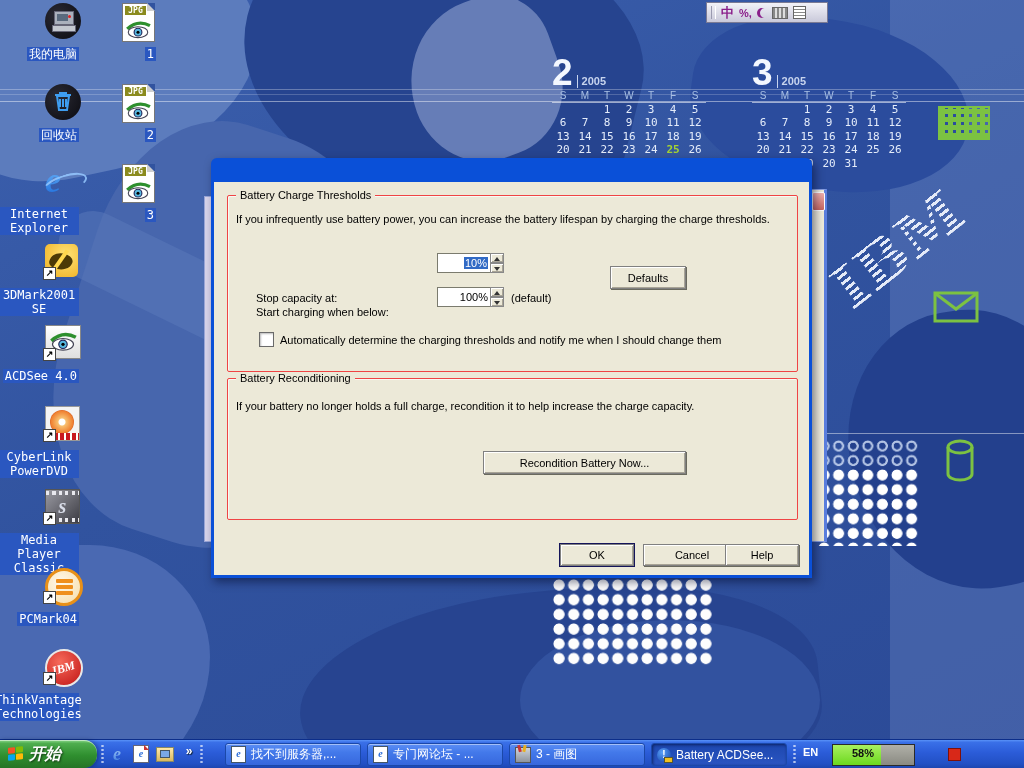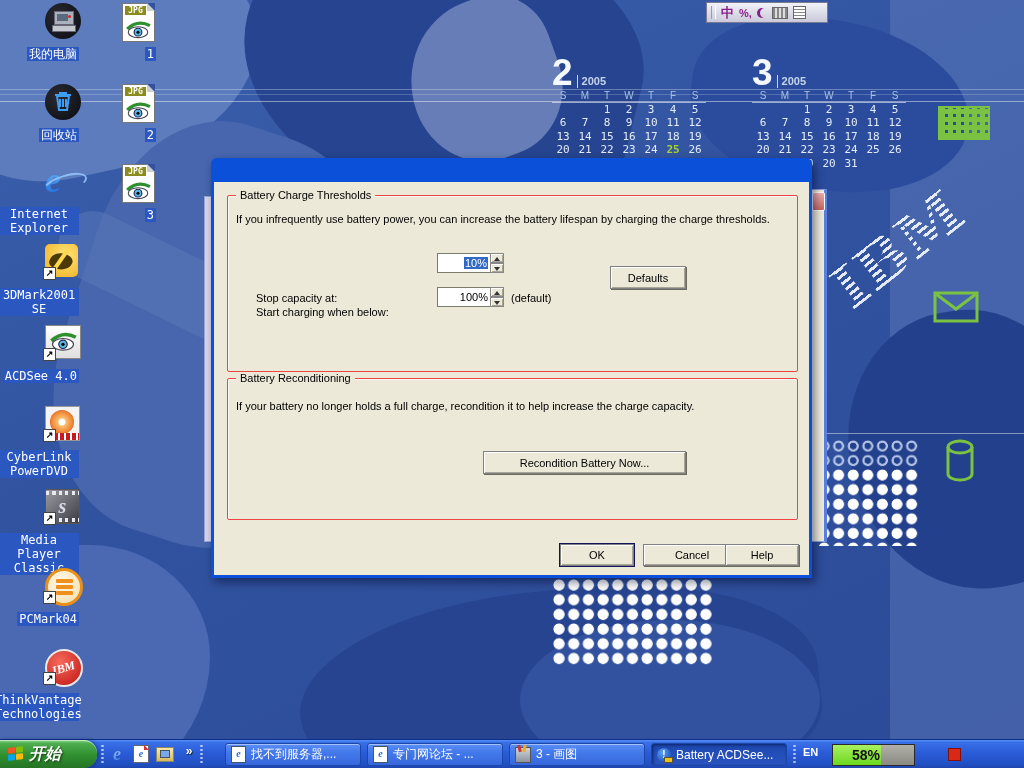--- a/index.html
+++ b/index.html
@@ -502,20 +502,24 @@
           <div class="spin-edit"><span>100%</span></div>
           <div class="spin-btns">
             <div class="spin-up"></div>
             <div class="spin-down"></div>
           </div>
         </div>
         <span class="note" style="left:283px;top:96px;">(default)</span>
 
         <button class="xp-btn" style="left:382px;top:70px;width:76px;height:23px;">Defaults</button>
 
+        <div class="cb-row" style="left:31px;top:136px;width:530px;">
+          <span class="cb"></span>
+          <span>Automatically determine the charging thresholds and notify me when I should change them</span>
+        </div>
       </div>
 
       <div class="groupbox gb2">
         <span class="legend">Battery Reconditioning</span>
         <div class="gb-desc" style="top:21px;">If your battery no longer holds a full charge, recondition it to help increase the charge capacity.</div>
         <button class="xp-btn" style="left:255px;top:72px;width:203px;height:23px;">Recondition Battery Now...</button>
       </div>
 
       <button class="xp-btn default" style="left:346px;top:362px;width:74px;height:22px;">OK</button>
       <button class="xp-btn" style="left:429px;top:362px;width:98px;height:22px;">Cancel</button>
@@ -564,17 +568,17 @@
       <span class="ti-batt">!</span>
       <span class="tlabel">Battery ACDSee...</span>
     </div>
 
     <div class="tb-sep" style="left:793px;"></div>
     <span class="tray-lang">EN</span>
     <div class="batt-meter">
       <div class="bm-green"></div>
       <div class="bm-gray"></div>
     </div>
-    <span class="bm-text" style="position:absolute;left:852px;top:7px;font-size:14px;font-weight:bold;color:#111;">58%</span>
+    <span class="bm-text" style="position:absolute;left:852px;top:7px;font-size:11px;font-weight:bold;color:#111;">58%</span>
     <div class="tray-alert"></div>
   </div>
 
 </div>
 
 </body></html>

